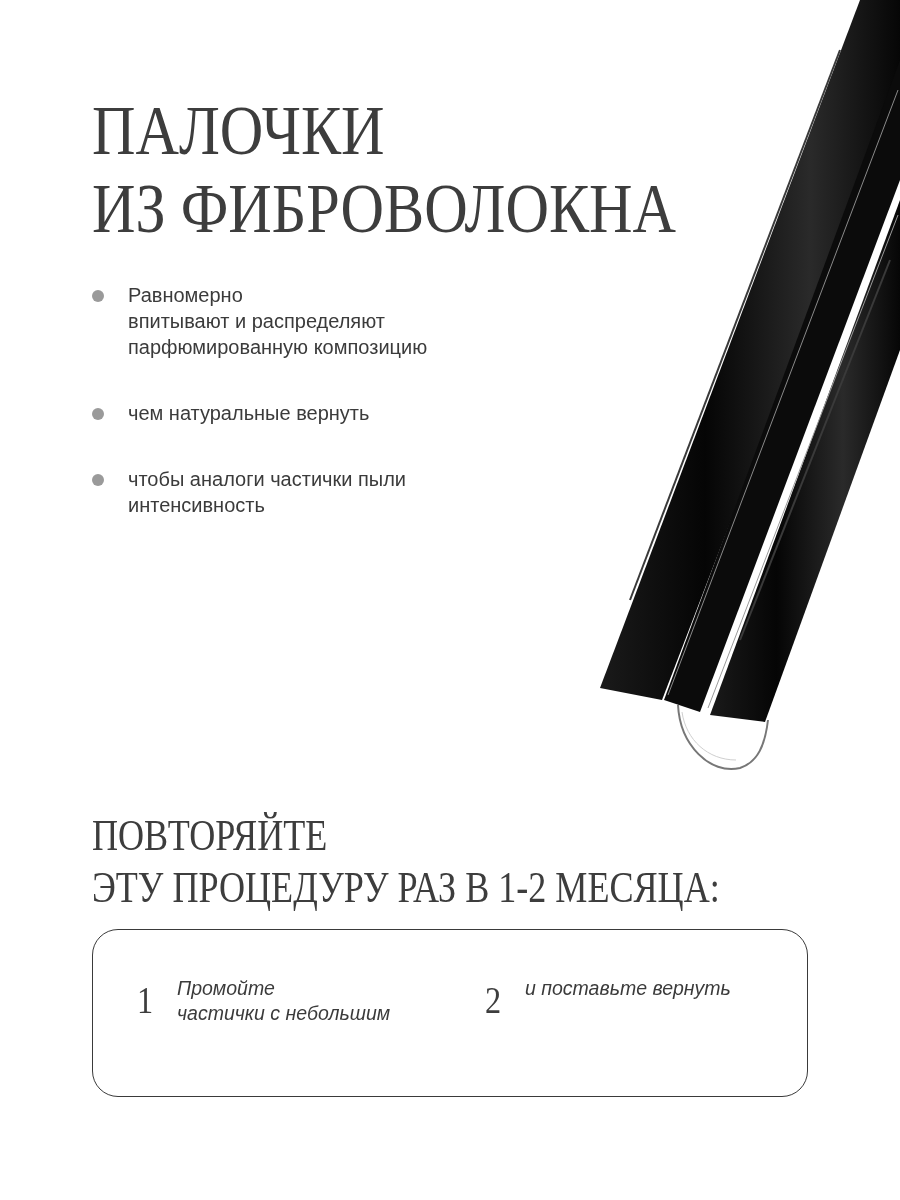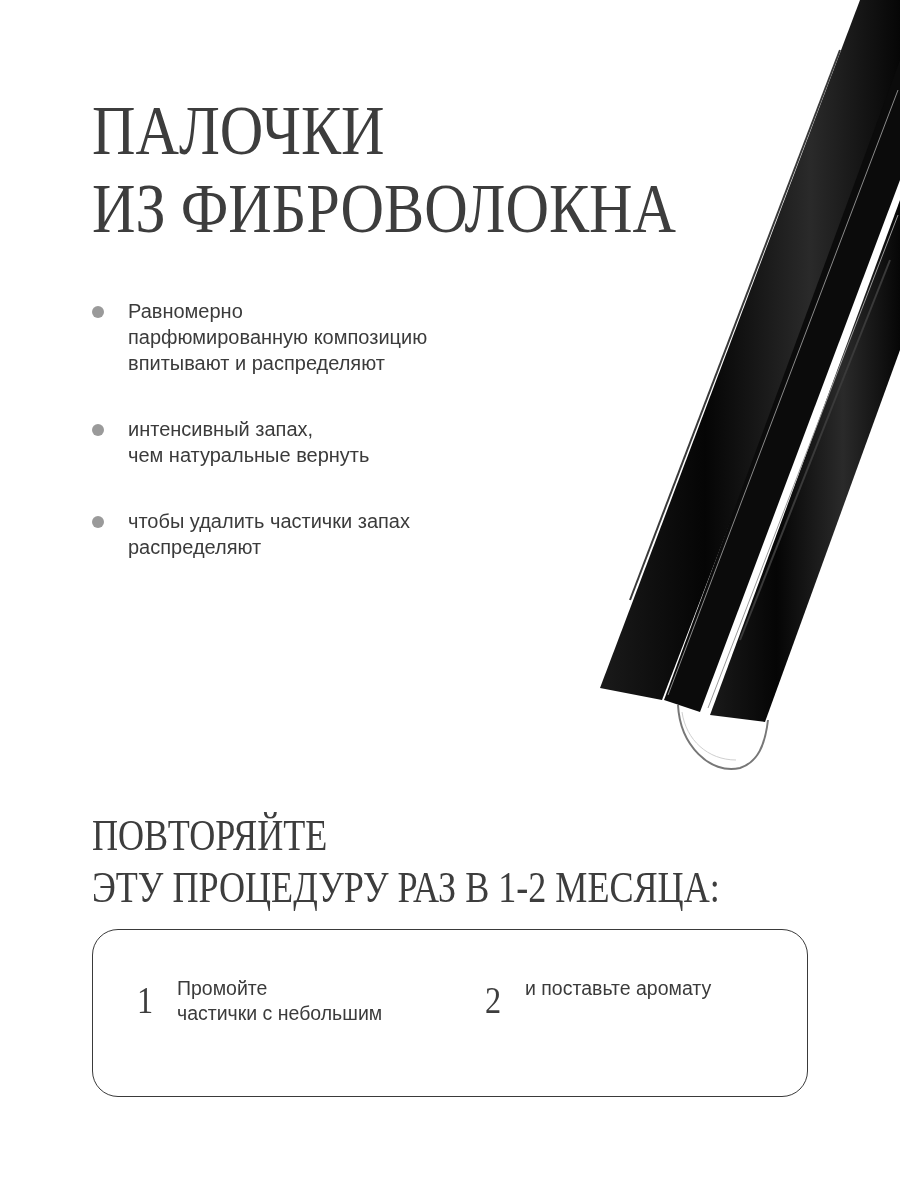--- a/index.html
+++ b/index.html
@@ -5,66 +5,65 @@
   html, body { margin:0; padding:0; }
   body { width:900px; height:1200px; background:#ffffff; position:relative; overflow:hidden; }
   .title {
     position:absolute; left:92px; top:92px;
     font-family:"Liberation Serif", "DejaVu Serif", serif;
     font-size:70px; line-height:78px; color:#3d3d3d;
     letter-spacing:0px; font-weight:normal;
     transform:scaleX(0.86); transform-origin:left top;
     white-space:nowrap;
   }
-  .bullets { position:absolute; left:92px; top:298px; width:480px; }
+  .bullets { position:absolute; left:92px; top:282px; width:480px; }
   .bullet { position:relative; padding-left:36px; margin-bottom:40px;
     font-family:"Liberation Sans", "DejaVu Sans", sans-serif;
     font-size:20px; line-height:26px; color:#3b3b3b; }
   .bullet .dot { position:absolute; left:0; top:8px; width:12px; height:12px; border-radius:50%; background:#9a9a9a; }
   .bullet .line { display:block; white-space:nowrap; }
   .sub-title {
     position:absolute; left:92px; top:810px;
     font-family:"Liberation Serif", "DejaVu Serif", serif;
     font-size:44px; line-height:52px; color:#3d3d3d;
     transform:scaleX(0.82); transform-origin:left top; white-space:nowrap;
   }
   .card {
     position:absolute; left:92px; top:929px; width:716px; height:168px;
     border:1.5px solid #3a3a3a; border-radius:26px; box-sizing:border-box;
   }
   .step { position:absolute; top:46px; display:flex; }
   .step .num { font-family:"Liberation Serif", "DejaVu Serif", serif; font-size:38px; line-height:40px; color:#3d3d3d; width:40px; margin-top:4px; transform:scaleX(0.85); transform-origin:left top; }
   .step .text { font-family:"Liberation Sans", "DejaVu Sans", sans-serif; font-size:19.5px; line-height:25px; color:#3b3b3b; }
-  .step .text span { display:block; white-space:nowrap; }
+  .step .text span { display:block; white-space:nowrap;font-style:italic; }
   .sticks { position:absolute; left:590px; top:0; width:310px; height:790px; }
 </style>
 </head>
 <body>
 
 <div class="title">
   <div>ПАЛОЧКИ</div>
   <div>ИЗ ФИБРОВОЛОКНА</div>
 </div>
 
 <div class="bullets">
   <div class="bullet">
     <span class="dot"></span>
     <span class="line">Равномерно</span>
+    <span class="line">впитывают и распределяют</span>
     <span class="line">парфюмированную композицию</span>
-    <span class="line">впитывают и распределяют</span>
   </div>
   <div class="bullet">
     <span class="dot"></span>
-    <span class="line">интенсивный запах,</span>
     <span class="line">чем натуральные вернуть</span>
   </div>
   <div class="bullet">
     <span class="dot"></span>
-    <span class="line">чтобы удалить частички запах</span>
-    <span class="line">распределяют</span>
+    <span class="line">чтобы аналоги частички пыли</span>
+    <span class="line">интенсивность</span>
   </div>
 </div>
 
 <svg class="sticks" viewBox="0 0 310 790" xmlns="http://www.w3.org/2000/svg">
   <defs>
     <linearGradient id="g1" x1="0" y1="0" x2="1" y2="0">
       <stop offset="0" stop-color="#1a1a1a"></stop>
       <stop offset="0.35" stop-color="#050505"></stop>
       <stop offset="0.7" stop-color="#2a2a2a"></stop>
       <stop offset="1" stop-color="#060606"></stop>
@@ -95,16 +94,16 @@
   <div class="step" style="left:44px;">
     <div class="num">1</div>
     <div class="text">
       <span>Промойте</span>
       <span>частички с небольшим</span>
     </div>
   </div>
   <div class="step" style="left:392px;">
     <div class="num">2</div>
     <div class="text">
-      <span>и поставьте аромату</span>
+      <span>и поставьте вернуть</span>
     </div>
   </div>
 </div>
 
 </body></html>

